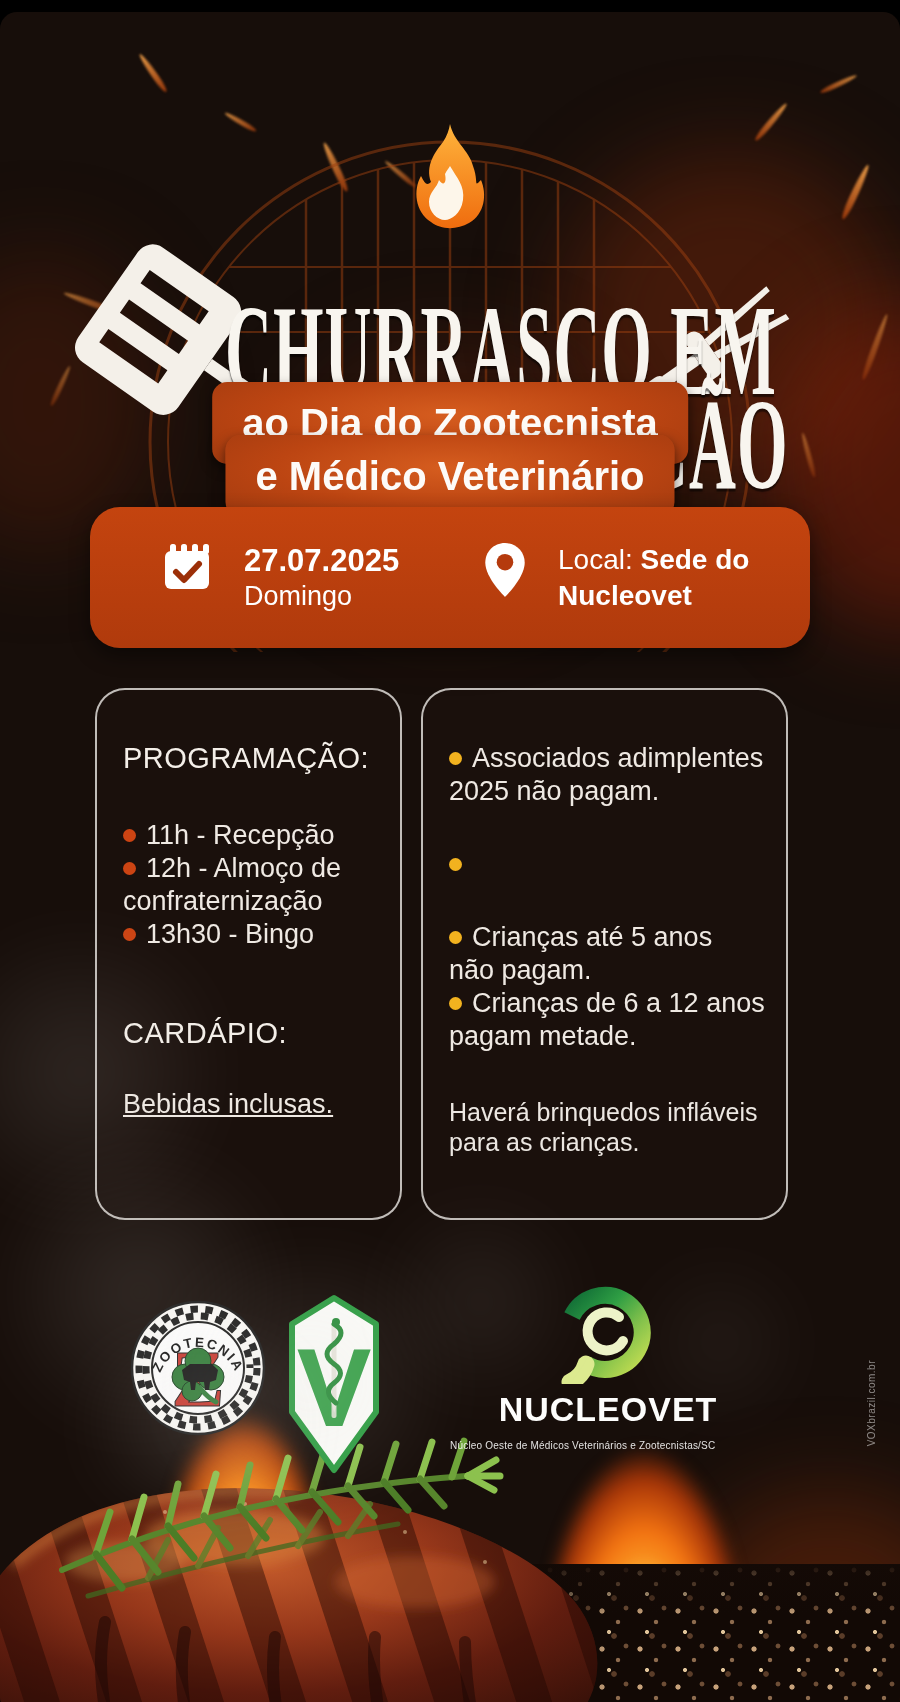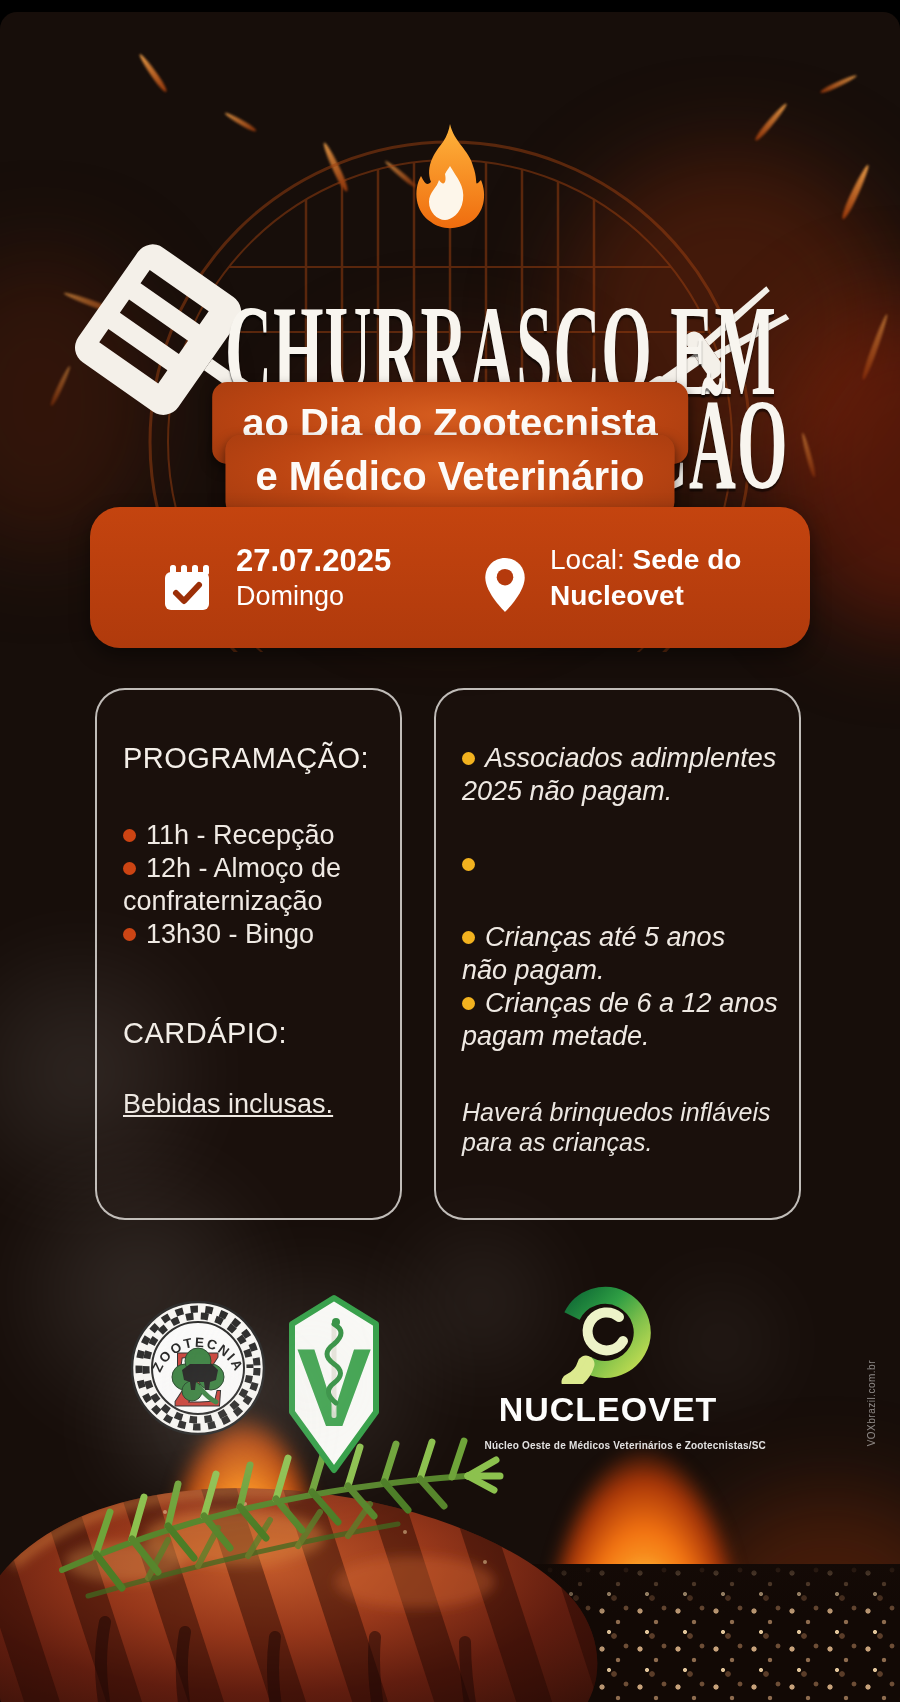--- a/index.html
+++ b/index.html
@@ -35,55 +35,55 @@
     white-space:nowrap;box-shadow:0 5px 12px rgba(0,0,0,.5);line-height:38px;
   }
   .p1{top:370px;} .p2{top:423px;}
   
   .event-bar{
     position:absolute;left:90px;top:495px;width:720px;height:141px;border-radius:30px;
     background:linear-gradient(180deg,#c4440f 0%,#b03a0c 100%);
     display:flex;align-items:center;padding-left:72px;box-sizing:border-box;
     box-shadow:0 8px 20px rgba(0,0,0,.45);
   }
-  .ev-group{display:flex;align-items:flex-end;gap:24px;}
+  .ev-group{display:flex;align-items:flex-start;gap:32px;}
   .ev-date{width:322px;}
   .ev-lines{color:#fff;line-height:1.24;}
   .ev-date-num{font-size:31px;font-weight:700;}
   .ev-weekday{font-size:27px;font-weight:400;}
   .ev-loc-text{font-size:28px;width:215px;line-height:1.28;color:#fff;}
   .ev-loc-text .lbl{font-weight:400;}
   .ev-loc-text .val{font-weight:700;}
   
   .card{
     position:absolute;top:676px;height:532px;border:2px solid rgba(250,247,243,.75);
     border-radius:30px;background:rgba(32,21,16,.35);box-sizing:border-box;
     padding:52px 8px 0 26px;
   }
   .card-left{left:95px;width:307px;}
-  .card-right{left:434px;width:367px;font-style:italic;}
+  .card-right{left:421px;width:367px;}
   .card-heading{font-size:29px;letter-spacing:.5px;color:#f4efe9;margin:0 0 44px 0;font-weight:400;}
   .card-heading.h2{margin-top:66px;margin-bottom:38px;}
   .li{font-size:27px;line-height:33px;color:#efe9e3;}
   .li .dot{display:inline-block;width:13px;height:13px;border-radius:50%;margin:0 10px 2px 0;vertical-align:middle;}
   .dot-orange{background:#cc4413;}
   .dot-yellow{background:#f2b21f;}
   .li .txt{white-space:pre-line;}
   .menu-line{font-size:27px;line-height:33px;color:#efe9e3;white-space:pre-line;}
   .menu-line.m2{margin-top:24px;text-decoration:underline;}
   .gap-after{margin-bottom:40px;}
   .note{font-size:25px;line-height:30px;color:rgba(245,240,235,.96);white-space:pre-line;margin-top:44px;}
   
   .nucleovet-name{
     position:absolute;left:460px;top:1378px;width:296px;text-align:center;
     font-size:34px;font-weight:700;letter-spacing:1px;color:#fdfdfc;
   }
   .nucleovet-sub{
-    position:absolute;left:450px;top:1428px;width:316px;text-align:right;
-    font-size:10px;color:rgba(255,255,255,.88);letter-spacing:.2px;font-weight:bold;
+    position:absolute;left:450px;top:1428px;width:316px;text-align:left;
+    font-size:10px;color:rgba(255,255,255,.88);letter-spacing:.2px;
   }
   .watermark{
     position:absolute;left:866px;top:1348px;writing-mode:vertical-rl;transform:rotate(180deg);
     font-size:10px;color:rgba(255,255,255,.5);letter-spacing:.5px;
   }
   
   .flame{position:absolute;filter:blur(7px);}
   .flame-big{
     left:528px;top:1428px;width:232px;height:300px;
     border-radius:45% 55% 40% 60%/62% 38% 55% 45%;

